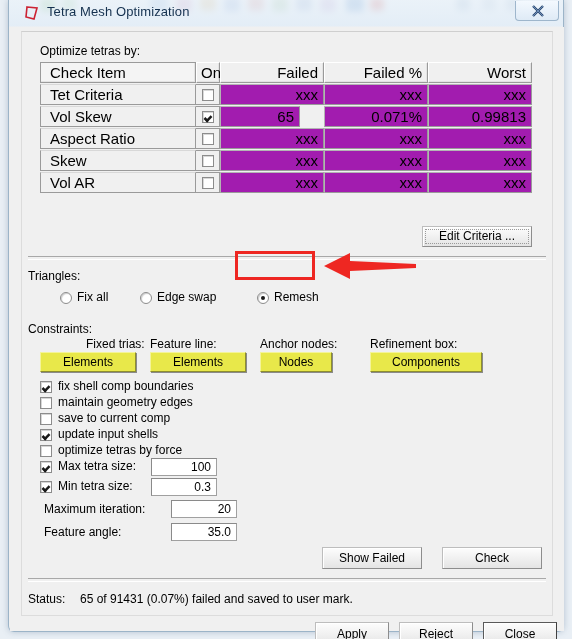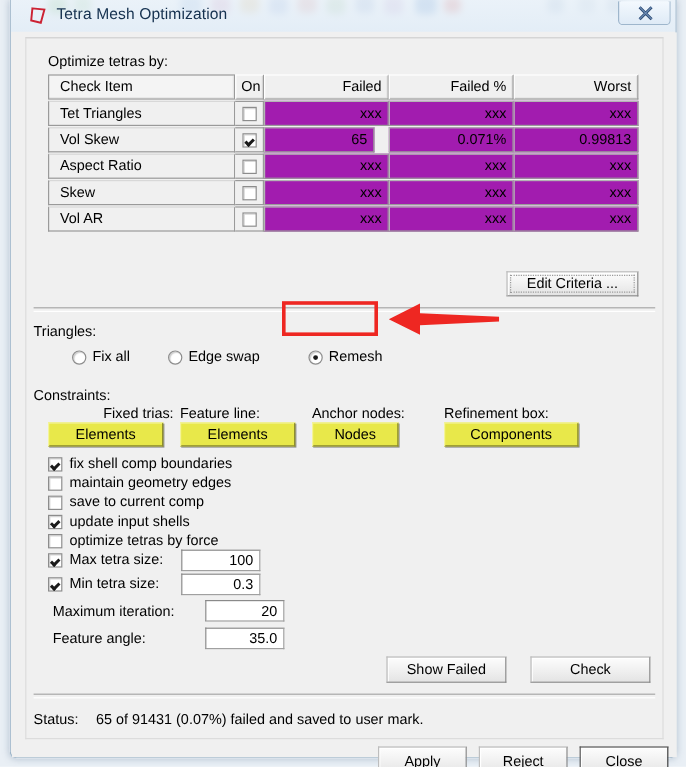--- a/index.html
+++ b/index.html
@@ -80,21 +80,21 @@
     font-size: 12px; color: #000;
     white-space: nowrap;
   }
 
   
   #grid { position: absolute; left: 18px; top: 30px; width: 492px; }
   .grid-row { position: relative; height: 21px; }
   .cell {
     position: absolute; top: 0; height: 21px;
     box-sizing: border-box;
-    font-size: 12px;
+    font-size: 15px;
     line-height: 19px;
   }
   .c-head {
     background: #f0f0f0;
     border: 1px solid #fff;
     border-right-color: #9a9a9a;
     border-bottom-color: #9a9a9a;
     box-shadow: inset -1px -1px 0 #e3e3e3;
   }
   .c-head.first { border-left-color: #9a9a9a; border-top-color: #9a9a9a; background: #f4f4f4; }
@@ -309,34 +309,34 @@
         <div class="grid-row">
           <div class="cell c-head first" style="left:0px; width:156px; padding-left:9px;">Check Item</div>
           <div class="cell c-head" style="left:156px; width:24px; padding-left:4px;">On</div>
           <div class="cell c-head num" style="left:180px; width:104px;">Failed</div>
           <div class="cell c-head num" style="left:388px; width:104px;">Worst</div>
           <div class="cell c-head num" style="left:284px; width:104px;">Failed %</div>
         </div>
 
         <div id="grid-body">
             <div class="grid-row" style="margin-top: 1px;">
-              <div class="cell c-rowhead" style="left: 0px; width: 156px;">Tet Triangles</div>
+              <div class="cell c-rowhead" style="left: 0px; width: 156px;">Tet Criteria</div>
               <div class="cell c-on" style="left: 156px; width: 24px;">
                 <span class="gridcb"></span>
               </div>
               <div class="cell c-val" style="left: 180px; width: 104px;">xxx</div>
               <div class="cell c-val" style="left: 284px; width: 104px;">xxx</div>
               <div class="cell c-val" style="left: 388px; width: 104px;">xxx</div>
             </div>
             <div class="grid-row" style="margin-top: 1px;">
               <div class="cell c-rowhead" style="left: 0px; width: 156px;">Vol Skew</div>
               <div class="cell c-on" style="left: 156px; width: 24px;">
                 <span class="gridcb on"></span>
               </div>
-              <div class="cell c-val" style="left: 180px; width: 92px; padding-left: 32px;">65</div>
+              <div class="cell c-val" style="left: 180px; width: 80px; padding-left: 32px;">65</div>
               <div class="cell c-val" style="left: 284px; width: 104px;">0.071%</div>
               <div class="cell c-val" style="left: 388px; width: 104px;">0.99813</div>
             </div>
             <div class="grid-row" style="margin-top: 1px;">
               <div class="cell c-rowhead" style="left: 0px; width: 156px;">Aspect Ratio</div>
               <div class="cell c-on" style="left: 156px; width: 24px;">
                 <span class="gridcb"></span>
               </div>
               <div class="cell c-val" style="left: 180px; width: 104px;">xxx</div>
               <div class="cell c-val" style="left: 284px; width: 104px;">xxx</div>

